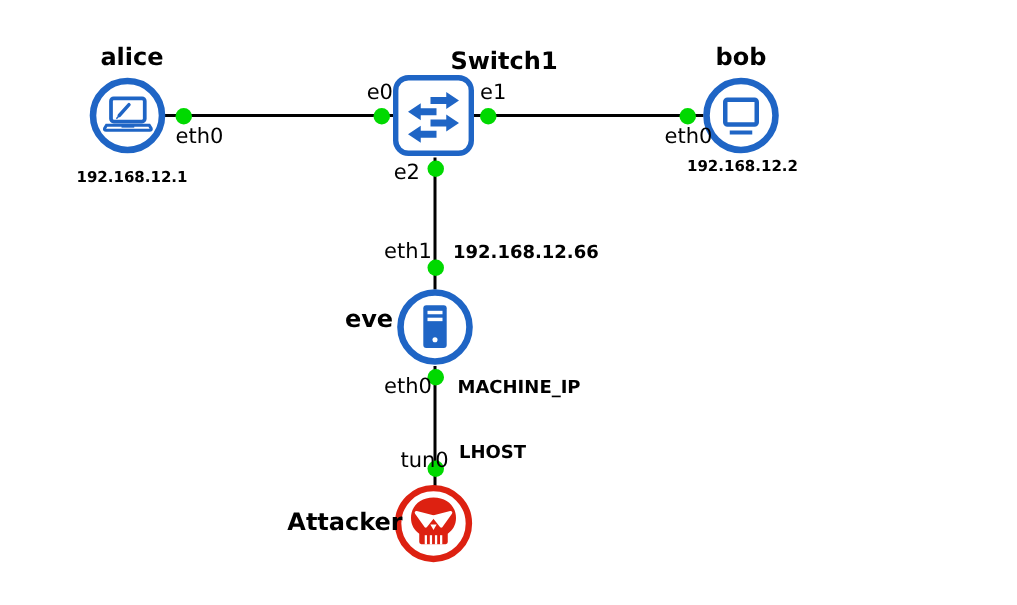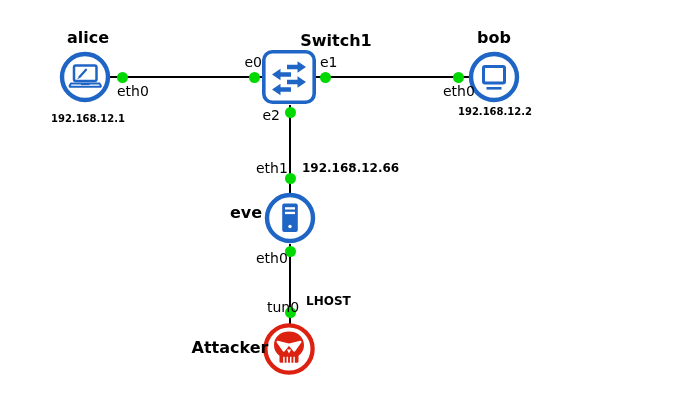--- a/index.html
+++ b/index.html
@@ -94,20 +94,21 @@
   <div class="nlabel" style="left:88px;top:30px;">alice</div>
   <div class="nlabel" style="left:290px;top:33px;margin-left:46px;">Switch1</div>
   <div class="nlabel" style="left:494px;top:30px;">bob</div>
   <div class="nlabel" style="left:246px;top:205px;">eve</div>
   <div class="nlabel" style="left:230px;top:340px;">Attacker</div>
 
   <div class="iplabel" style="left:88px;top:111px;">192.168.12.1</div>
   <div class="iplabel" style="left:495px;top:104px;text-align:center;">192.168.12.2</div>
 
   <div class="ann" style="left:302px;top:160px;">192.168.12.66</div>
+  <div class="ann" style="left:305px;top:250px;">MACHINE_IP</div>
   <div class="ann" style="left:306px;top:293px;">LHOST</div>
 
   <div class="plabel" style="left:117px;top:85px;">eth0</div>
   <div class="plabel r" style="left:238px;top:56px;">e0</div>
   <div class="plabel" style="left:320px;top:56px;">e1</div>
   <div class="plabel r" style="left:256px;top:109px;">e2</div>
   <div class="plabel" style="left:443px;top:85px;">eth0</div>
   <div class="plabel r" style="left:256px;top:162px;">eth1</div>
   <div class="plabel r" style="left:256px;top:252px;">eth0</div>
   <div class="plabel r" style="left:267px;top:301px;">tun0</div>

